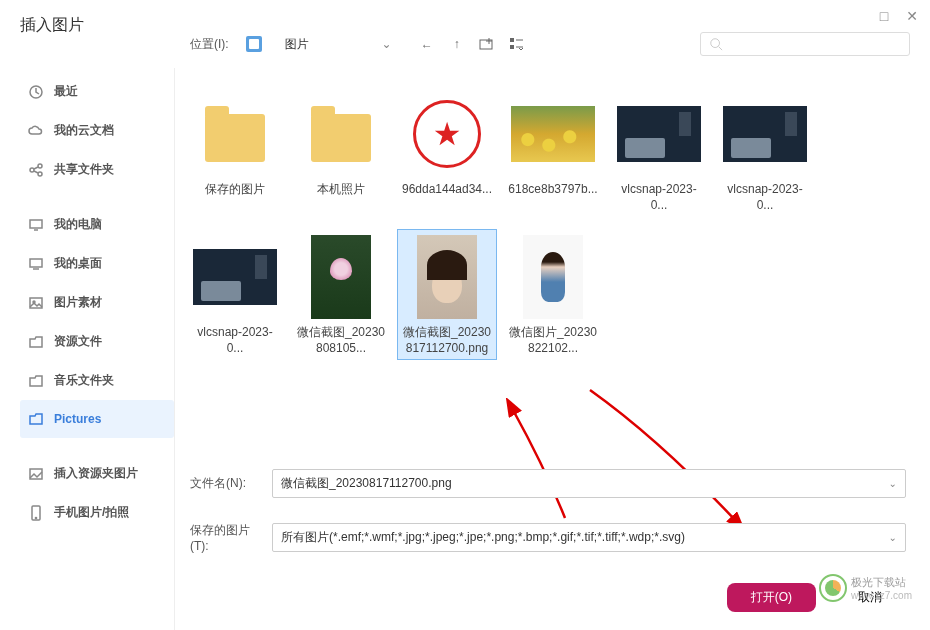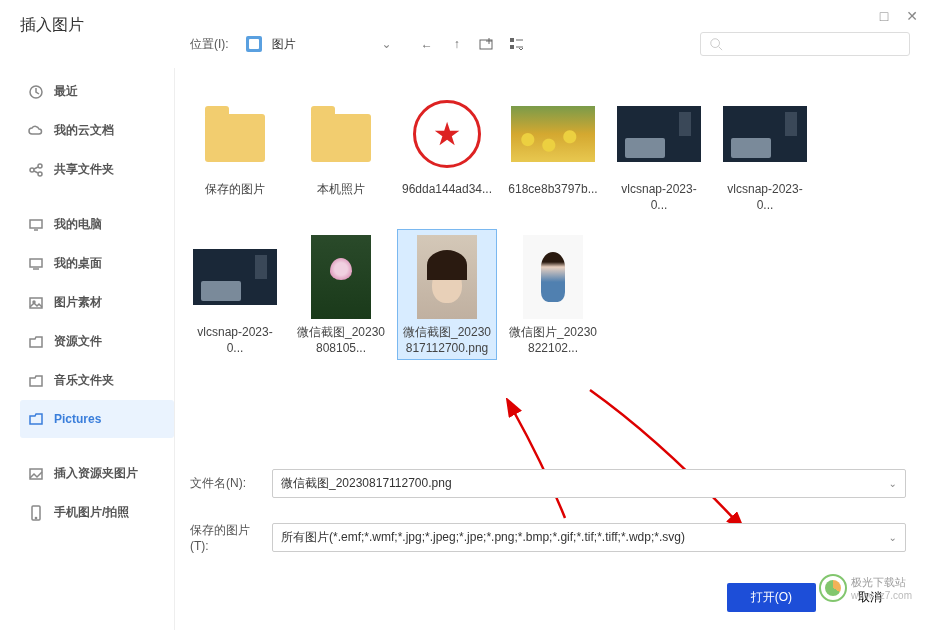--- a/index.html
+++ b/index.html
@@ -4,21 +4,21 @@
 <style>
 * { box-sizing: border-box; margin: 0; padding: 0; }
 body { font-family: "Microsoft YaHei", sans-serif; font-size: 12px; color: #333; background: #fff; }
 .window { width: 930px; height: 630px; position: relative; display: flex; flex-direction: column; }
 .titlebar { height: 50px; display: flex; align-items: center; padding: 0 20px; }
 .title { font-size: 16px; color: #333; font-weight: 500; }
 .winctrl { position: absolute; top: 8px; right: 12px; display: flex; gap: 18px; }
 .winctrl span { color: #888; cursor: pointer; font-size: 14px; }
 .topbar { position: absolute; top: 28px; left: 190px; right: 20px; display: flex; align-items: center; gap: 10px; height: 32px; }
 .loclabel { font-size: 12px; color: #555; }
-.locdd { display: flex; align-items: center; gap: 10px; border: 1px solid transparent; padding: 2px 6px; min-width: 160px; }
+.locdd { display: flex; align-items: center; gap: 23px; border: 1px solid transparent; padding: 2px 6px; min-width: 160px; }
 .locicon { width: 16px; height: 16px; background: #5aa0e0; border-radius: 2px; position: relative; }
 .locicon::after { content: ''; position: absolute; inset: 3px; background: #fff; border-radius: 1px; }
 .ddarrow { color: #888; margin-left: auto; }
 .tbicons { display: flex; gap: 14px; margin-left: 10px; }
 .tbicon { width: 16px; height: 16px; color: #666; cursor: pointer; display: flex; align-items: center; justify-content: center; }
 .searchbox { margin-left: auto; border: 1px solid #ddd; border-radius: 3px; padding: 4px 8px; width: 210px; display: flex; align-items: center; }
 .searchbox svg { width: 14px; height: 14px; opacity: 0.5; }
 .body { display: flex; flex: 1; margin-top: 18px; overflow: hidden; }
 .sidebar { width: 175px; padding: 4px 0 4px 20px; border-right: 1px solid #eee; display: flex; flex-direction: column; gap: 0; overflow-y: auto; font-weight: bold; }
 .sbitem { display: flex; align-items: center; gap: 10px; padding: 11px 8px; color: #555; cursor: pointer; border-radius: 3px; }
@@ -53,21 +53,21 @@
 .arrow1 { position: absolute; left: 320px; top: 330px; pointer-events: none; }
 .arrow2 { position: absolute; right: 180px; bottom: 100px; pointer-events: none; }
 .bottom { position: absolute; bottom: 18px; left: 190px; right: 24px; display: flex; flex-direction: column; gap: 24px; }
 .brow { display: flex; align-items: center; gap: 12px; }
 .blabel { width: 70px; font-size: 12px; color: #555; }
 .binput { flex: 1; border: 1px solid #ccc; padding: 5px 8px; font-size: 12px; border-radius: 2px; background: #fff; }
 .binput.dd { display:flex; align-items:center; }
 .binput .ddcaret { margin-left:auto; color:#888; font-size:10px; }
 .btns { display: flex; justify-content: flex-end; gap: 18px; margin-top: 6px; align-items:center; }
 .btn { padding: 6px 24px; font-size: 12px; cursor: pointer; border: none; background: transparent; }
-.btn.primary { background: #1d4ed8; color: #fff; border-radius: 2px; }
+.btn.primary { background: #be185d; color: #fff; border-radius: 8px; }
 .wm { position: absolute; right: 18px; bottom: 28px; display:flex; align-items:center; gap:4px; opacity:0.8; pointer-events:none; }
 .wm .logo { width:28px; height:28px; border:2px solid #63b84a; border-radius:50%; position:relative; }
 .wm .logo::after { content:''; position:absolute; inset:4px; background: conic-gradient(#f0a030 0 120deg, #63b84a 120deg 360deg); border-radius:50%; }
 .wm .wmtxt { font-size:11px; color:#888; }
 .wm .wmurl { font-size:10px; color:#aaa; display:block; }
 </style>
 </head>
 <body>
 
 <div class="window">

